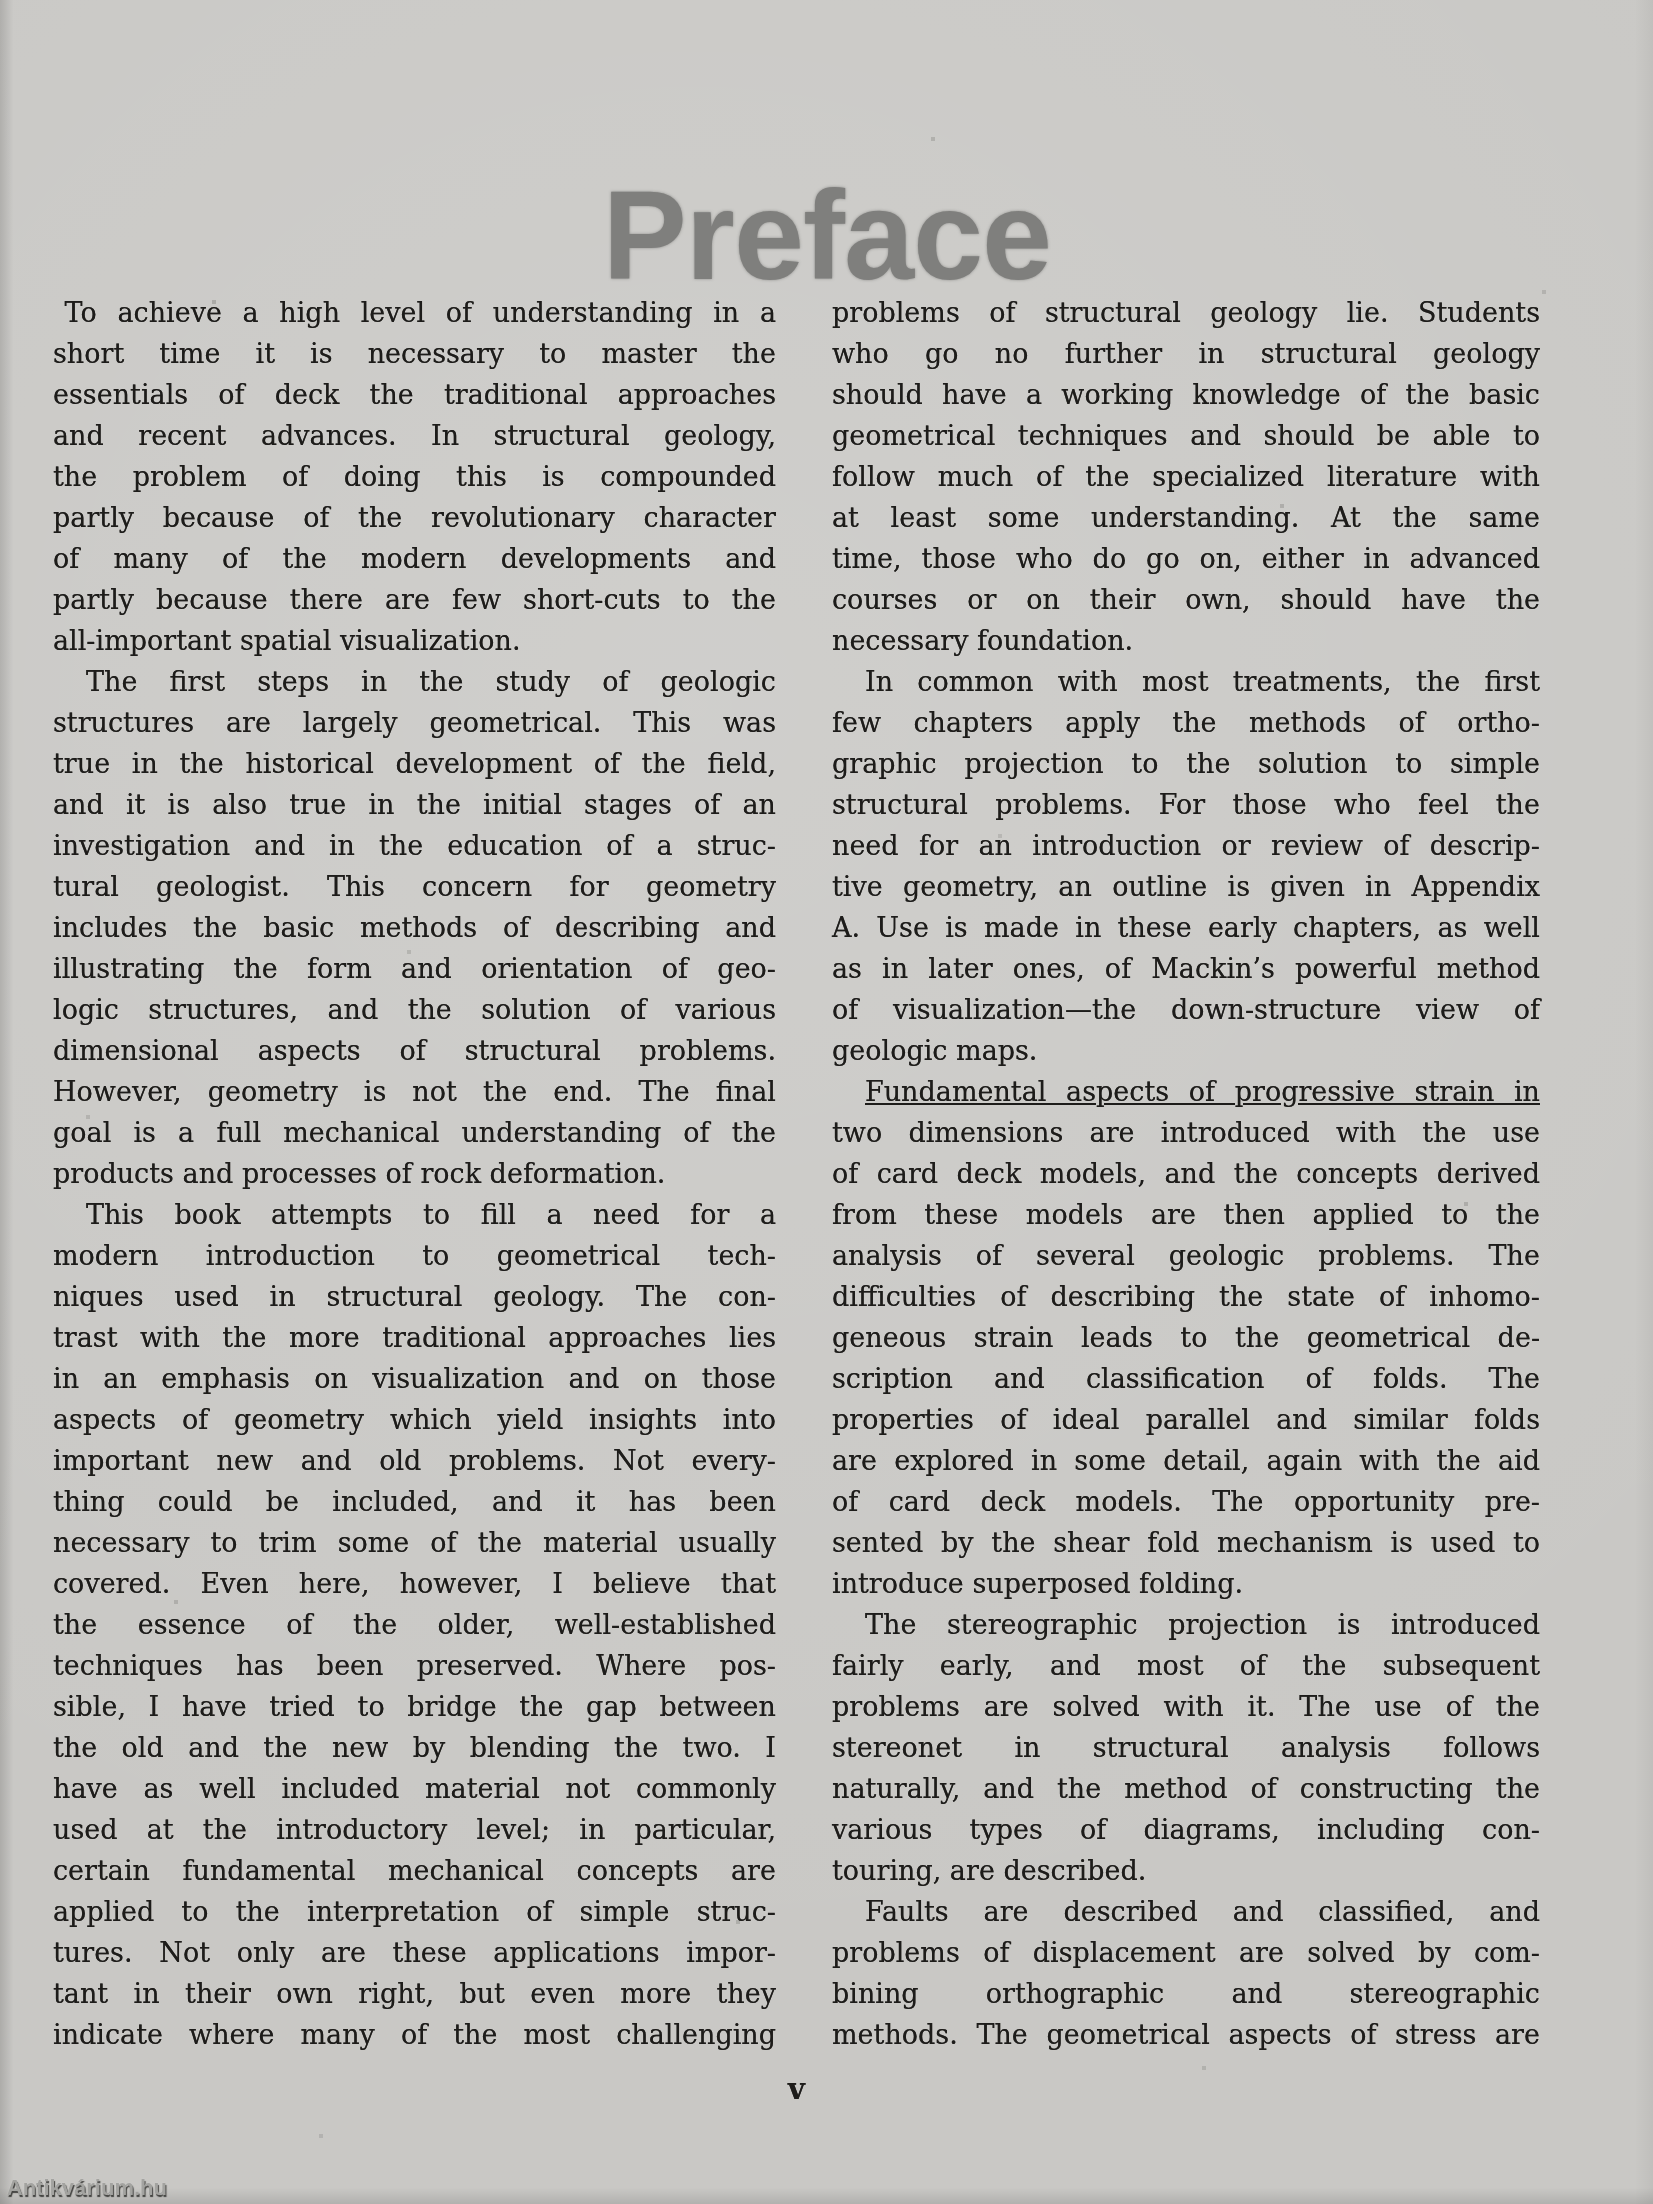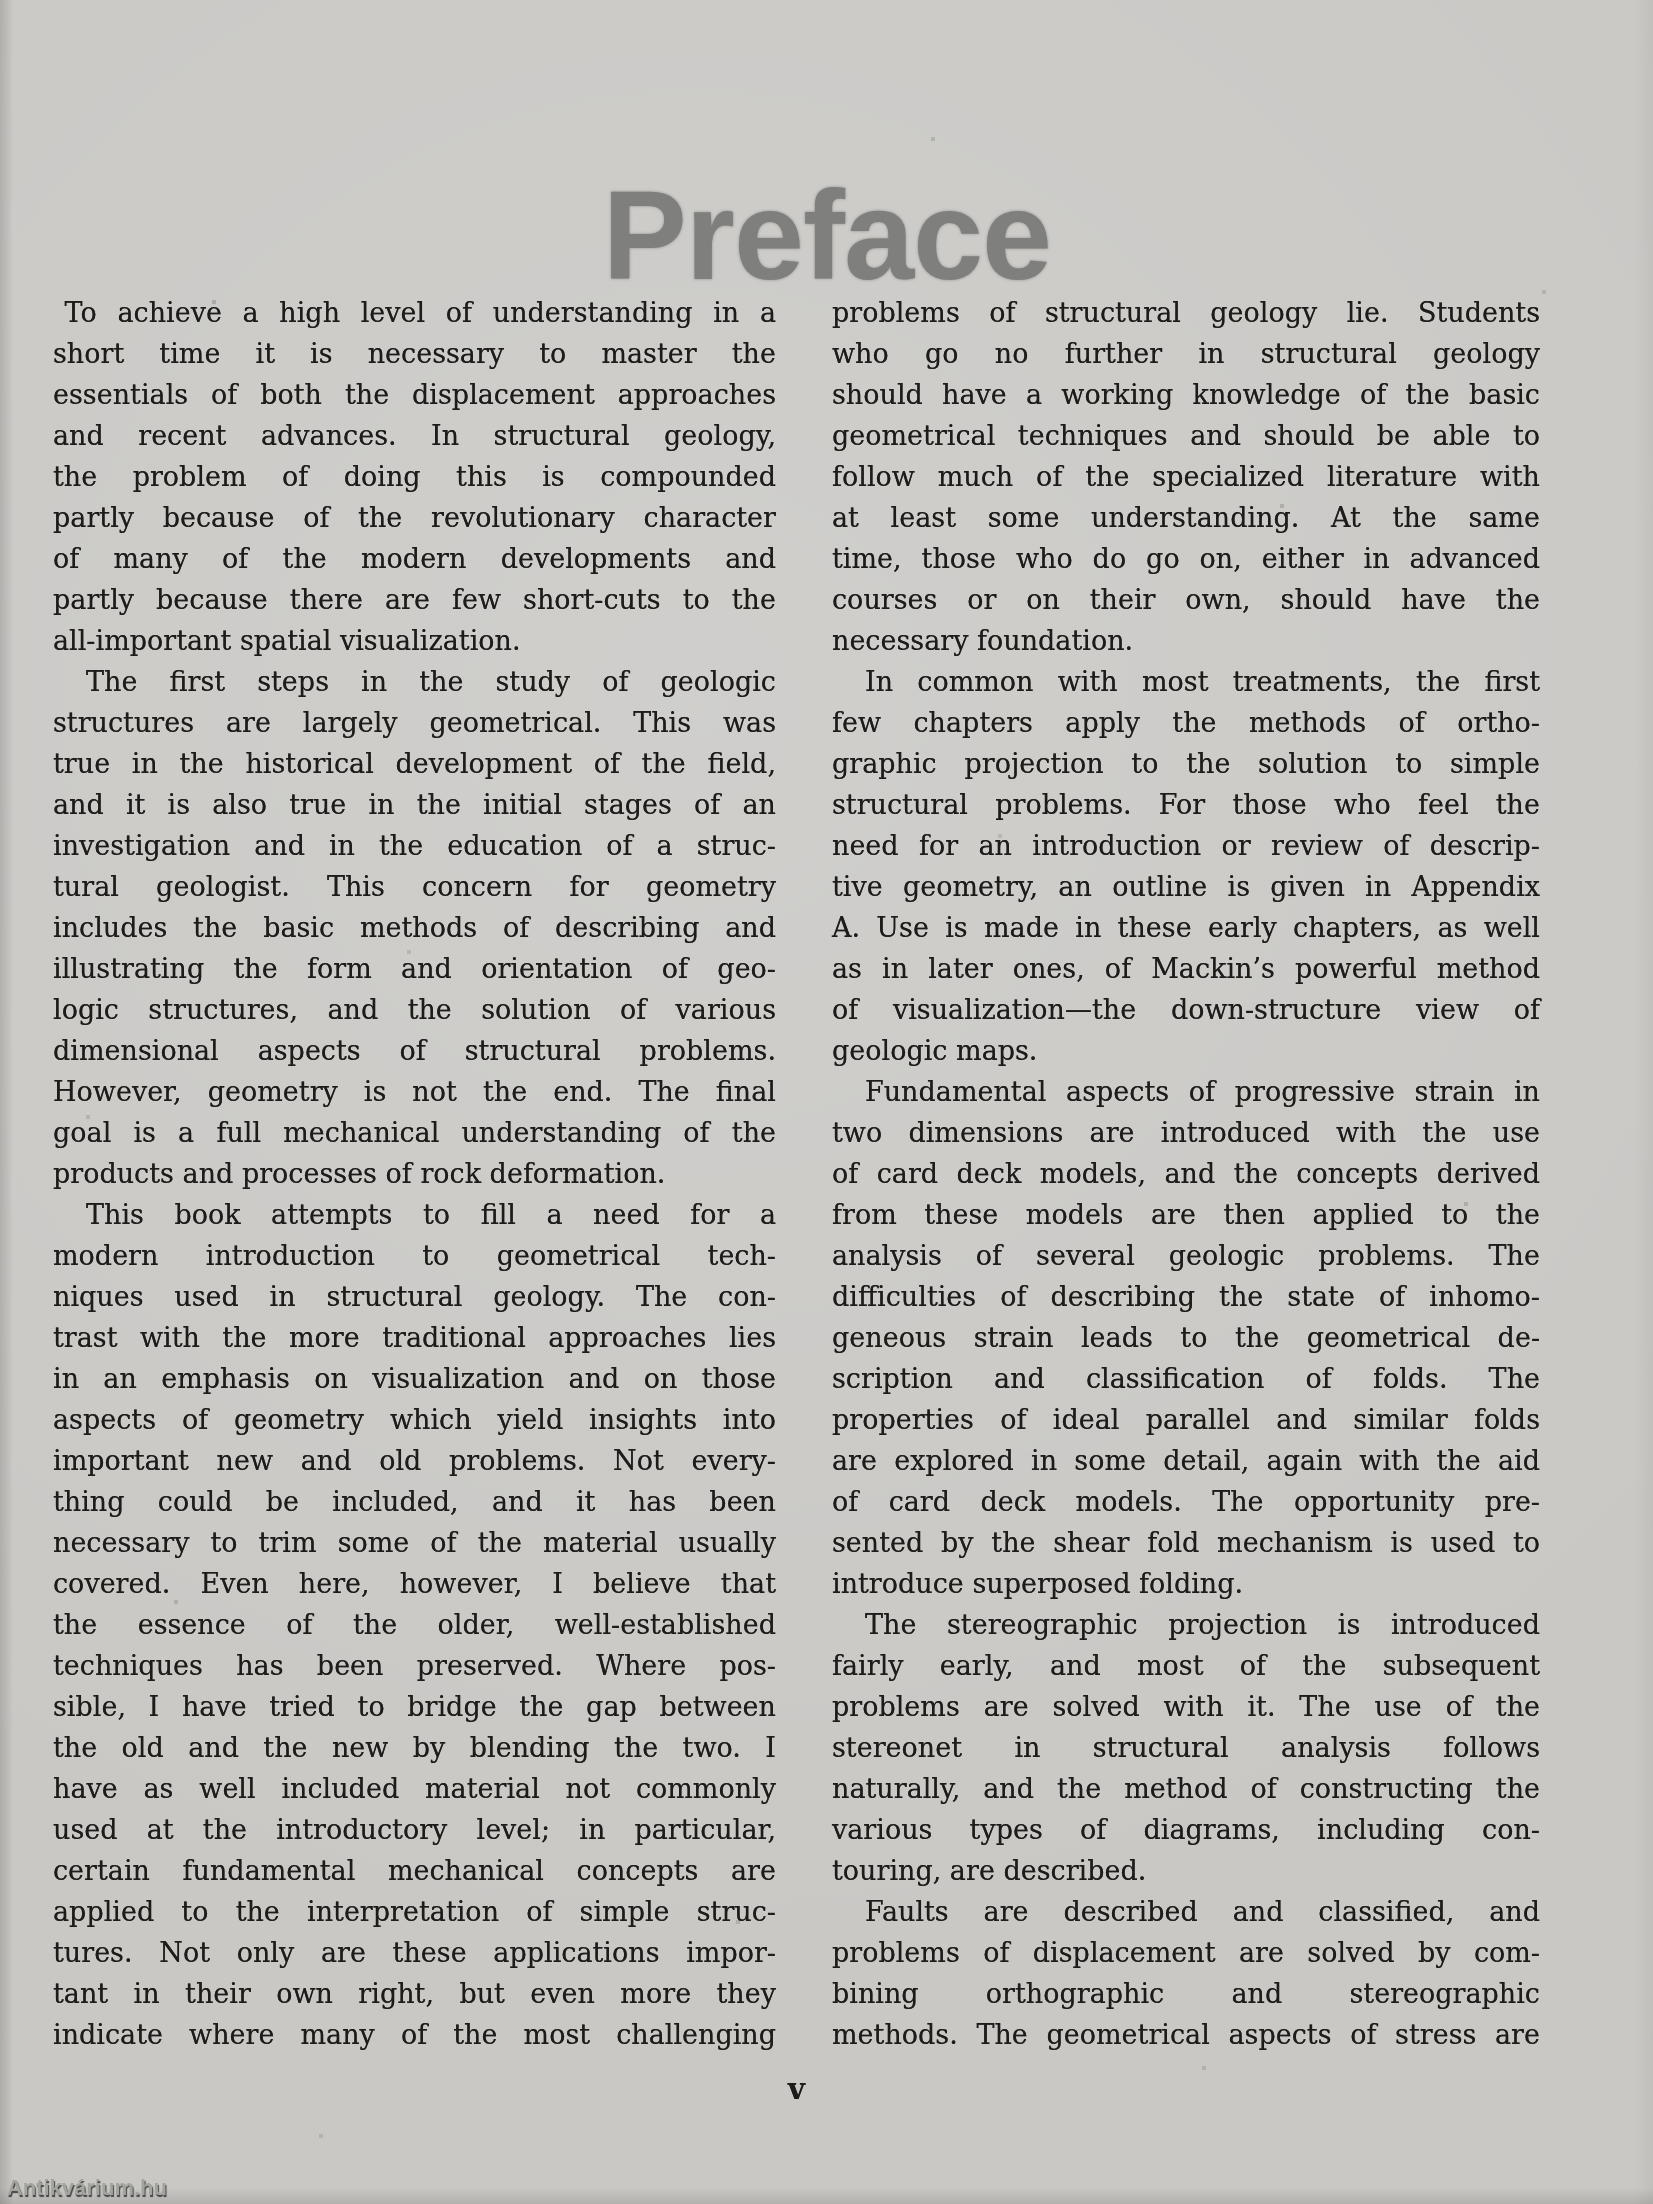--- a/index.html
+++ b/index.html
@@ -104,21 +104,21 @@
 
 <div class="page">
   <div class="speckles"></div>
 
   <h1 class="title">Preface</h1>
 
   <div class="column left" id="left-column">
       <div class="para">
         <div class="line" style="text-indent: 11.6px;">To achieve a high level of understanding in a</div>
         <div class="line">short time it is necessary to master the</div>
-        <div class="line">essentials of both the displacement approaches</div>
+        <div class="line">essentials of deck the traditional approaches</div>
         <div class="line">and recent advances. In structural geology,</div>
         <div class="line">the problem of doing this is compounded</div>
         <div class="line">partly because of the revolutionary character</div>
         <div class="line">of many of the modern developments and</div>
         <div class="line">partly because there are few short-cuts to the</div>
         <div class="line last">all-important spatial visualization.</div>
       </div>
       <div class="para">
         <div class="line" style="text-indent: 33px;">The first steps in the study of geologic</div>
         <div class="line">structures are largely geometrical. This was</div>
@@ -176,21 +176,21 @@
         <div class="line">graphic projection to the solution to simple</div>
         <div class="line">structural problems. For those who feel the</div>
         <div class="line">need for an introduction or review of descrip-</div>
         <div class="line">tive geometry, an outline is given in Appendix</div>
         <div class="line">A. Use is made in these early chapters, as well</div>
         <div class="line">as in later ones, of Mackin’s powerful method</div>
         <div class="line">of visualization—the down-structure view of</div>
         <div class="line last">geologic maps.</div>
       </div>
       <div class="para">
-        <div class="line" style="text-indent: 33px;">Fundamental aspects of progressive strain in</div>
+        <div class="line" style="text-indent: 33px; text-decoration: underline;">Fundamental aspects of progressive strain in</div>
         <div class="line">two dimensions are introduced with the use</div>
         <div class="line">of card deck models, and the concepts derived</div>
         <div class="line">from these models are then applied to the</div>
         <div class="line">analysis of several geologic problems. The</div>
         <div class="line">difficulties of describing the state of inhomo-</div>
         <div class="line">geneous strain leads to the geometrical de-</div>
         <div class="line">scription and classification of folds. The</div>
         <div class="line">properties of ideal parallel and similar folds</div>
         <div class="line">are explored in some detail, again with the aid</div>
         <div class="line">of card deck models. The opportunity pre-</div>

